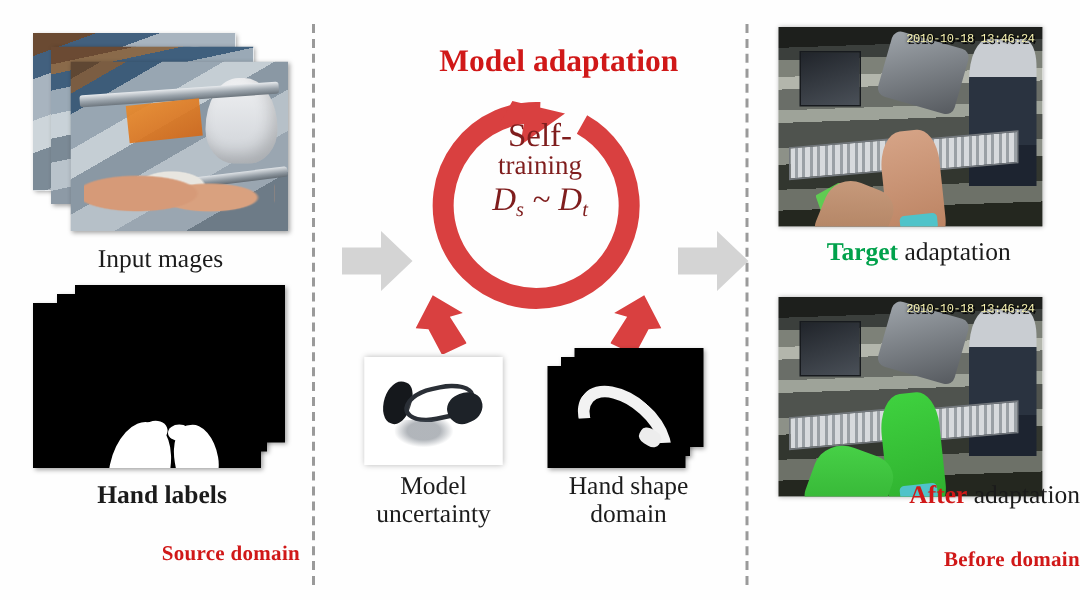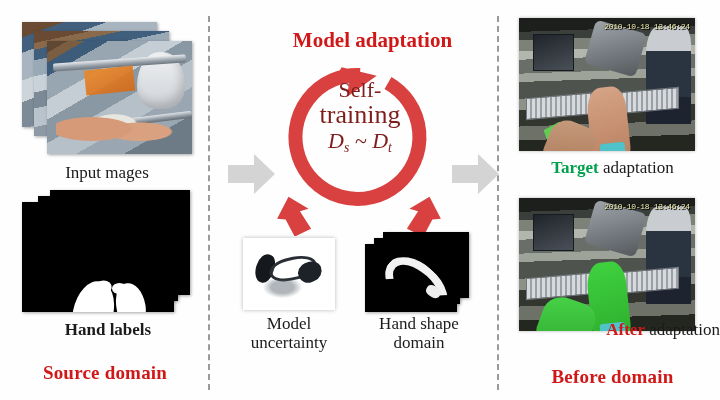--- a/index.html
+++ b/index.html
@@ -22,22 +22,22 @@
   .stack{position:absolute;}
   .stack .sheet{position:absolute;box-shadow:1px 1px 3px rgba(0,0,0,.35);overflow:hidden;}
 
   
   .cap{
     position:absolute;text-align:center;color:#1b1b1b;
     font-family:"Liberation Serif", serif;white-space:nowrap;
   }
   .cap-lg{font-size:17px;}
   .domain-label{
-    position:absolute;text-align:center;white-space:nowrap;
-    font-family:"Liberation Serif", serif;font-weight:bold;font-size:19px;
+    position:absolute;text-align:right;white-space:nowrap;
+    font-family:"Liberation Serif", serif;font-weight:bold;font-size:14px;
     color:#d01818;letter-spacing:.2px;
   }
 
   
   #input-stack{left:22px;top:22px;width:170px;height:135px;}
   #input-stack .s1{left:0;top:0;width:135px;height:105px;}
   #input-stack .s2{left:12px;top:9px;width:135px;height:105px;}
   #input-stack .s3{left:25px;top:19px;width:145px;height:113px;}
 
   .photo-src{
@@ -128,21 +128,21 @@
   #center-col{position:absolute;left:225px;top:0;width:270px;height:400px;}
 
   #cycle{position:absolute;left:60px;top:62px;width:150px;height:150px;}
   #cycle svg{display:block;width:150px;height:150px;overflow:visible;}
 
   #cycle-text{
     position:absolute;left:60px;top:78px;width:150px;text-align:center;
     font-family:"Liberation Serif", serif;color:#7f1d1d;line-height:1.05;
   }
   #cycle-text .l1{font-size:22px;display:block;}
-  #cycle-text .l2{font-size:26px;display:block;}
+  #cycle-text .l2{font-size:18px;display:block;}
   #cycle-text .l3{font-size:22px;display:block;font-style:italic;margin-top:1px;}
   .cal{font-family:"Liberation Serif", serif;font-style:italic;}
   .sub{font-size:.62em;vertical-align:-.28em;font-style:italic;}
 
   
   #unc-panel{position:absolute;left:18px;top:238px;width:92px;height:72px;}
   #unc-panel .sheet{left:0;top:0;width:92px;height:72px;background:#fff;
     box-shadow:0 0 4px rgba(0,0,0,.28);}
   .unc-art{position:absolute;inset:0;overflow:hidden;background:#fff;}
   .unc-art .blob1{

